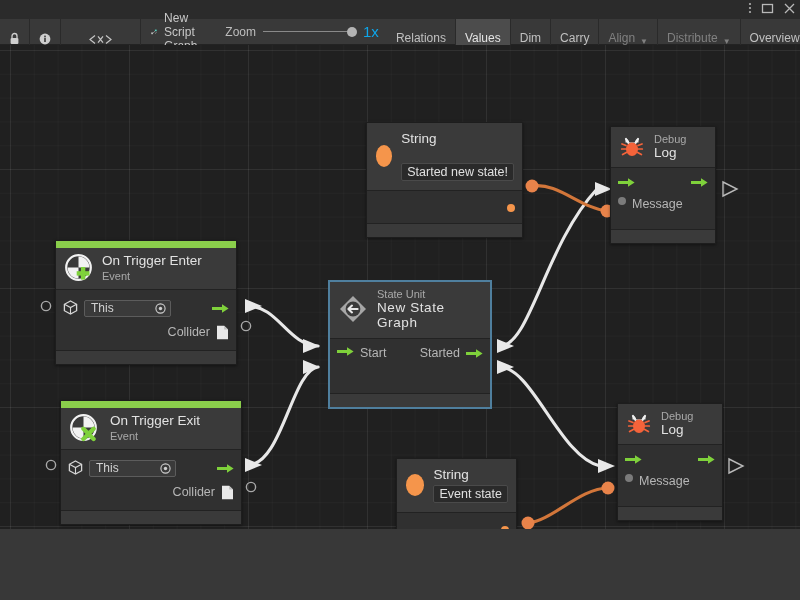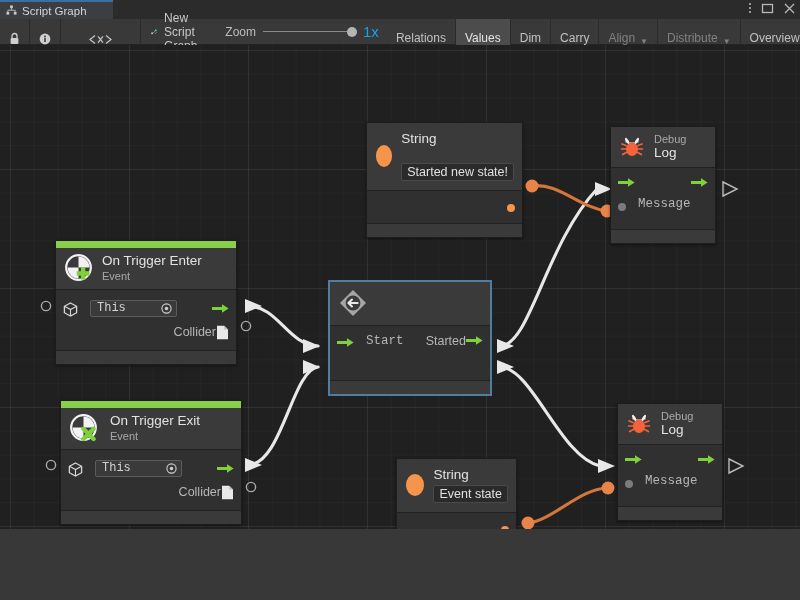--- a/index.html
+++ b/index.html
@@ -91,22 +91,22 @@
   .ntitles{ display:flex; flex-direction:column; line-height:1.12; }
   .ntype{ font-size:11px; color:#a9a9a9; }
   .ntitle{ font-size:13.5px; color:#e2e2e2; }
   .ntype-big{ font-size:13.5px; color:#e2e2e2; }
   .nbody{
     background:#303030; border-top:1px solid #222; padding:6px 0 8px 0;
     position:relative;
   }
   .nfoot{ height:14px; background:#3a3a3a; border-top:1px solid #222; }
   .prow{ display:flex; align-items:center; justify-content:space-between; height:21px; padding:0 7px; }
-  .pleft{ display:flex; align-items:flex-end; gap:12px;font-family:Liberation Mono, monospace; }
-  .pright{ display:flex; align-items:center; }
+  .pleft{ display:flex; align-items:flex-start; gap:6px; }
+  .pright{ display:flex; align-items:center; gap:6px; }
   .plabel{ font-size:12.5px; color:#b6b6b6; }
   .obj-field{
     display:flex; align-items:center; justify-content:space-between;
     background:#3a3a3a; border:1px solid #5c5c5c; border-radius:2px;
     height:17px; width:87px; padding:0 4px 0 6px; font-size:12px; color:#d2d2d2;
   }
   .dotport{ width:8px; height:8px; border-radius:50%; background:#7b7b7b; }
   .string-val{
     background:#2a2a2a; border:1px solid #4a4a4a; border-radius:2px;
     padding:1px 5px; font-size:12.5px; color:#e0e0e0; white-space:nowrap;
@@ -114,29 +114,20 @@
   .bigdot{ width:22px; height:22px; border-radius:50%; background:#f5954b; }
   .arrow-g{ display:block; }
   .doc-ico{ display:block; }
 </style>
 </head>
 <body>
 
 <div id="app">
 
   <div class="titlebar">
-    <div class="tab">
-      <svg class="tab-ico" viewBox="0 0 12 12">
-        <rect x="4.5" y="0.5" width="3" height="3" fill="#c9c9c9"></rect>
-        <rect x="0.5" y="7.5" width="3" height="3" fill="#c9c9c9"></rect>
-        <rect x="8.5" y="7.5" width="3" height="3" fill="#c9c9c9"></rect>
-        <path d="M6 3.5v2.2M2 7.5V5.7h8v1.8" stroke="#c9c9c9" stroke-width="0.9" fill="none"></path>
-      </svg>
-      <span class="tab-label">Script Graph</span>
-    </div>
     <div class="win-ctrls">
       <span>
         <svg width="4" height="14" viewBox="0 0 4 14">
           <circle cx="2" cy="3" r="1.1" fill="#b0b0b0"></circle>
           <circle cx="2" cy="7" r="1.1" fill="#b0b0b0"></circle>
           <circle cx="2" cy="11" r="1.1" fill="#b0b0b0"></circle>
         </svg>
       </span>
       <span>
         <svg width="13" height="13" viewBox="0 0 13 13">
@@ -361,20 +352,24 @@
       <div class="nfoot"></div>
     </div>
 
     <div class="node selected" style="left:329px; top:236px; width:162px;">
       <div class="nhead" style="padding:6px 8px 7px 8px;">
         <svg width="30" height="30" viewBox="0 0 30 30" class="nicon">
           <path d="M15 2 L28 15 L15 28 L2 15 Z" fill="#a6a6a6"></path>
           <circle cx="15" cy="15" r="7.4" fill="#3a3a3a"></circle>
           <path d="M19.6 15 H11.2 M14 11.6 L10.4 15 L14 18.4" fill="none" stroke="#e8e8e8" stroke-width="2.1" stroke-linecap="round" stroke-linejoin="round"></path>
         </svg>
+        <div class="ntitles">
+          <span class="ntype">State Unit</span>
+          <span class="ntitle" style="letter-spacing:0.6px">New State Graph</span>
+        </div>
       </div>
       <div class="nbody" style="padding-top:4px; height:55px;">
         <div class="prow">
           <span class="pleft">
             <svg width="17" height="11" viewBox="0 0 17 11" class="arrow-g">
               <path d="M0 4 H10 V1.2 L16.6 5.5 L10 9.8 V7 H0 Z" fill="#7fd13b"></path>
             </svg>
             <span class="plabel">Start</span>
           </span>
           <span class="pright">

